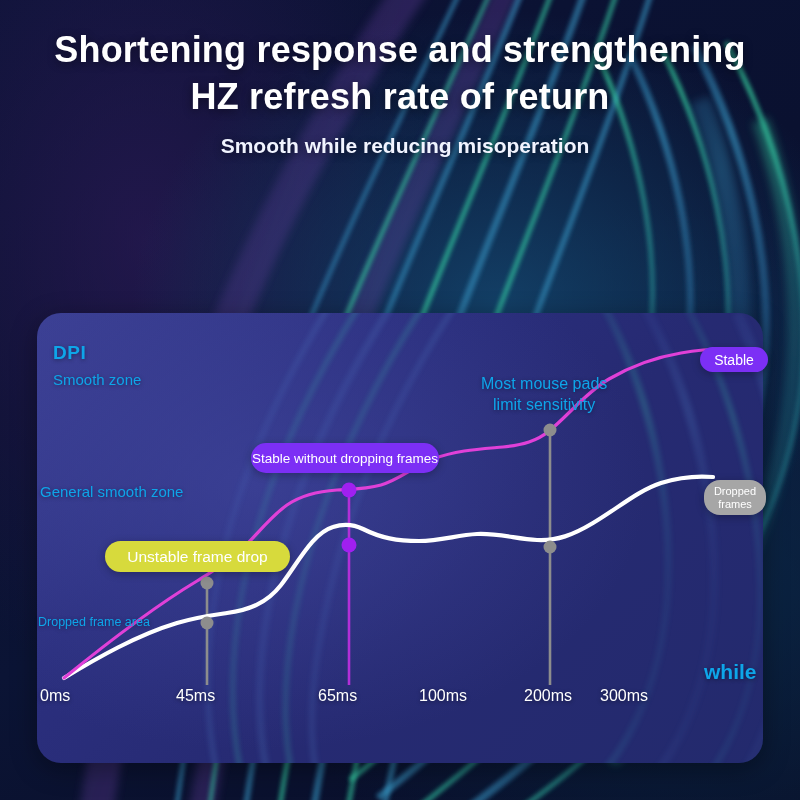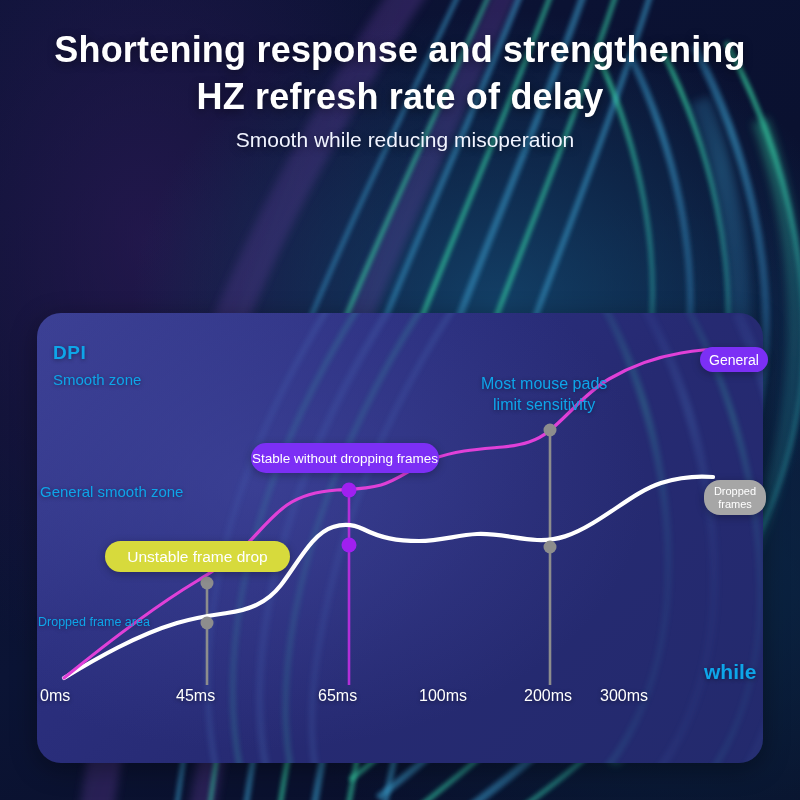--- a/index.html
+++ b/index.html
@@ -23,21 +23,21 @@
   .swirls{position:absolute;inset:0;}
   .swirls svg{position:absolute;inset:0;width:800px;height:800px;}
 
   
   .title-wrap{position:absolute;left:0;top:26px;width:800px;text-align:center;}
   .title-line{
     color:#ffffff;font-weight:bold;font-size:36px;line-height:47px;
     letter-spacing:.2px;text-shadow:0 2px 10px rgba(0,0,0,.45);
   }
   .subtitle{
-    margin-top:7px;color:#f1f4ff;font-size:21px;line-height:26px;font-weight:400;
+    margin-top:13px;color:#f1f4ff;font-size:21px;line-height:26px;font-weight:700;
     text-shadow:0 2px 8px rgba(0,0,0,.45);
     padding-left:10px;
   }
 
   
   .card{
     position:absolute;left:37px;top:313px;width:726px;height:450px;
     border-radius:24px;overflow:hidden;
     background:
       radial-gradient(ellipse 560px 380px at 30% 38%, rgba(70,76,165,.55) 0%, rgba(40,44,125,0) 70%),
@@ -132,21 +132,21 @@
         <g filter="url(#blurB)" opacity=".5">
           <path d="M760,120 C800,230 806,350 780,460 C752,578 690,680 610,760" stroke="url(#fg1)" stroke-width="16" fill="none"></path>
           <path d="M700,100 C744,215 752,340 726,452 C698,570 636,672 556,752" stroke="url(#fg2)" stroke-width="20" fill="none"></path>
         </g>
       </svg>
     </div>
   </div>
 
   <div class="title-wrap">
     <div class="title-line">Shortening response and strengthening</div>
-    <div class="title-line">HZ refresh rate of delay</div>
+    <div class="title-line">HZ refresh rate of return</div>
     <div class="subtitle">Smooth while reducing misoperation</div>
   </div>
 
   <div class="card">
     <div class="card-tex">
       <svg viewBox="0 0 726 450" xmlns="http://www.w3.org/2000/svg">
         <defs>
           <linearGradient id="cg1" x1="0" y1="0" x2="1" y2="1">
             <stop offset="0%" stop-color="#35d7c0" stop-opacity="0"></stop>
             <stop offset="50%" stop-color="#3fe0b8" stop-opacity=".40"></stop>
@@ -224,20 +224,20 @@
   <div class="axis-lbl" style="left:524px;top:687px;">200ms</div>
   <div class="axis-lbl" style="left:600px;top:687px;">300ms</div>
 
   <div class="pill pill-stable">
     <span>Stable without dropping frames</span>
   </div>
   <div class="pill pill-unstable">
     <span>Unstable frame drop</span>
   </div>
   <div class="pill pill-smooth">
-    <span>General</span>
+    <span>Stable</span>
   </div>
   <div class="pill pill-droppedframes">
     <span>Dropped</span>
     <span>frames</span>
   </div>
 
 </div>
 
 </body></html>

